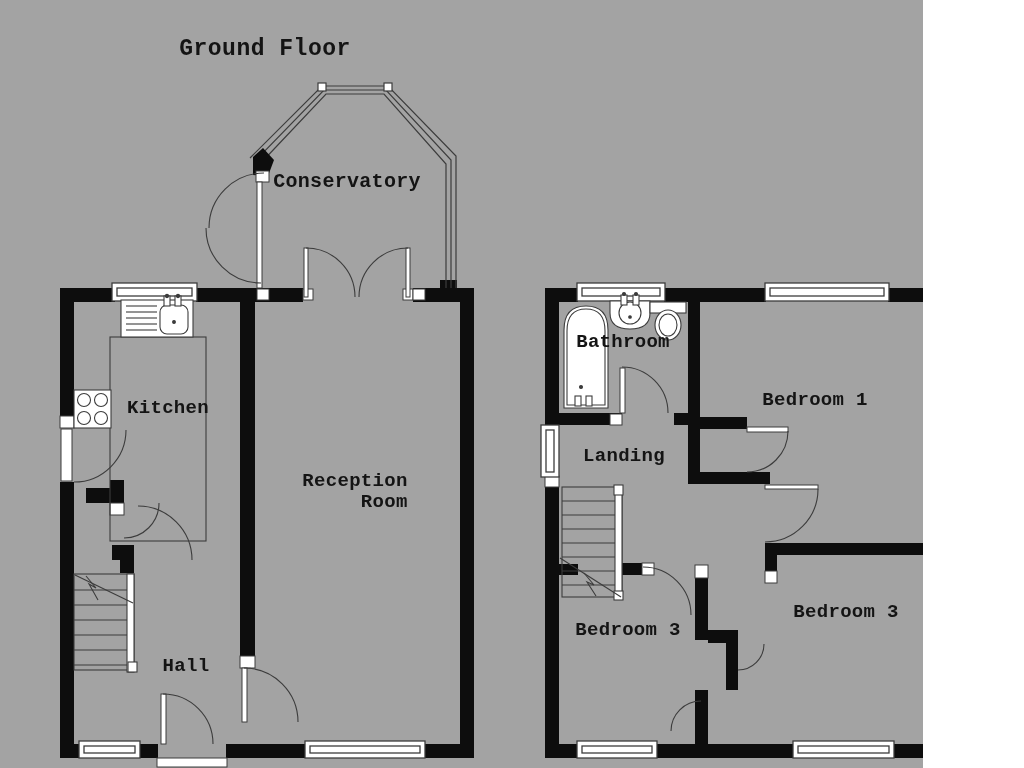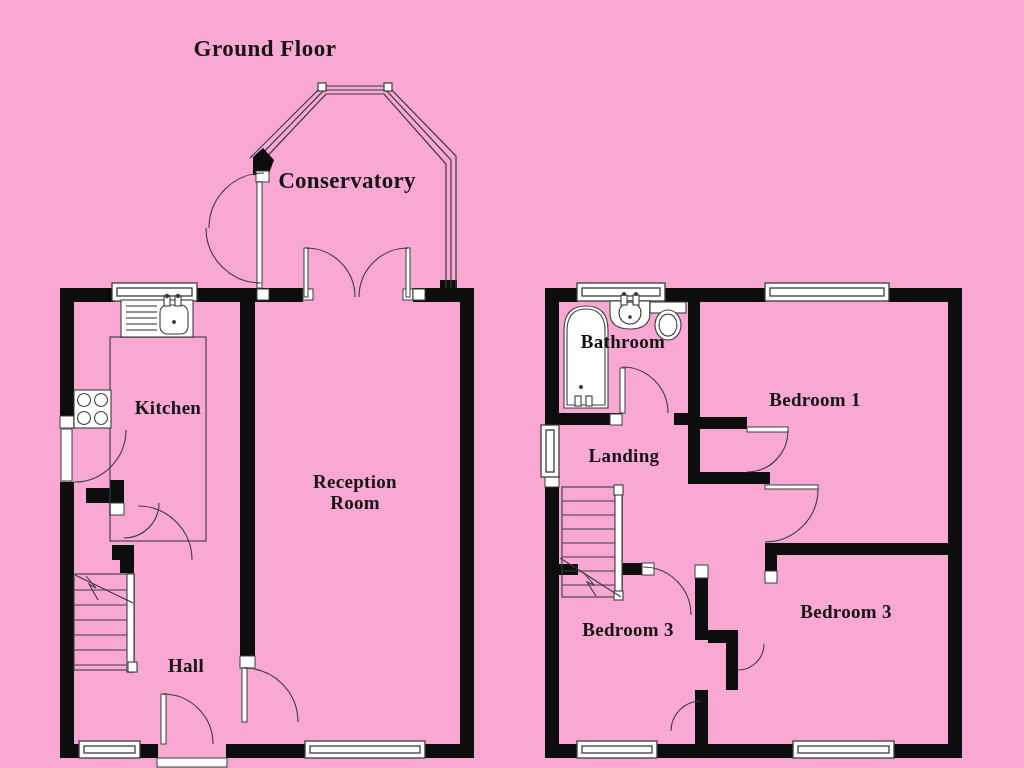--- a/index.html
+++ b/index.html
@@ -1,24 +1,24 @@
 <!DOCTYPE html>
 <html><head>
 <meta charset="utf-8">
 <style>
   html,body{margin:0;padding:0;background:#ffffff;}
-  .canvas{position:relative;width:1024px;height:768px;background:#f9a8d4;overflow:hidden;
-          font-family:Liberation Serif, serif;}
+  .canvas{position:relative;width:923px;height:768px;background:#a3a3a3;overflow:hidden;
+          font-family:Liberation Mono, monospace;}
   .canvas svg{position:absolute;left:0;top:0;}
   .floor-title{position:absolute;transform:translate(-50%,-50%);font-weight:bold;font-size:23px;
                color:#141414;white-space:nowrap;letter-spacing:.5px;}
   .room-label{position:absolute;transform:translate(-50%,-50%);font-weight:bold;font-size:19px;
               color:#141414;white-space:nowrap;letter-spacing:.3px;}
-  .room-label.two-line{text-align:center;line-height:21px;}
-  .room-label.cons{font-size:23px;}
+  .room-label.two-line{text-align:right;line-height:21px;}
+  .room-label.cons{font-size:20px;}
 </style>
 </head>
 <body>
 
 <div class="canvas">
 
   <svg width="1024" height="768" viewBox="0 0 1024 768">
 
     <g>
 

